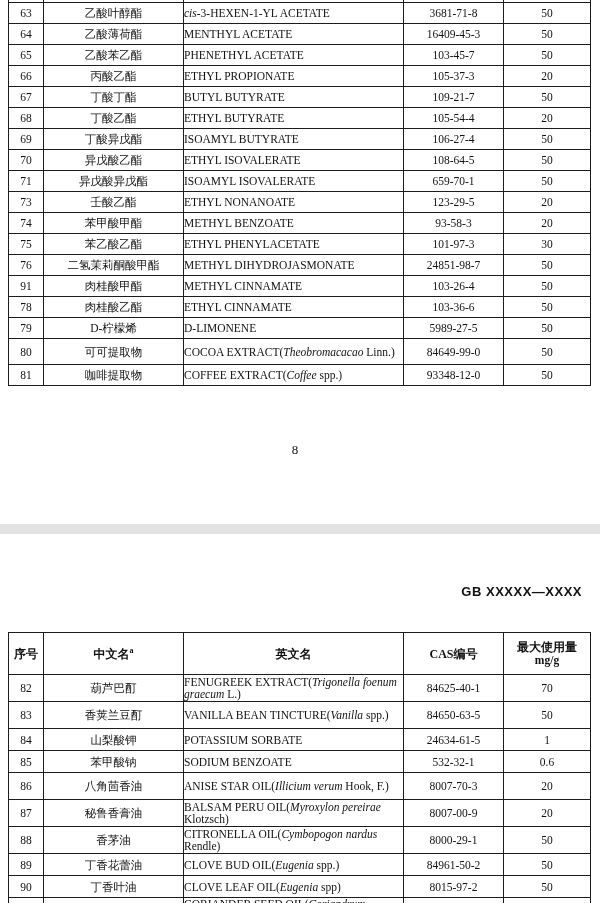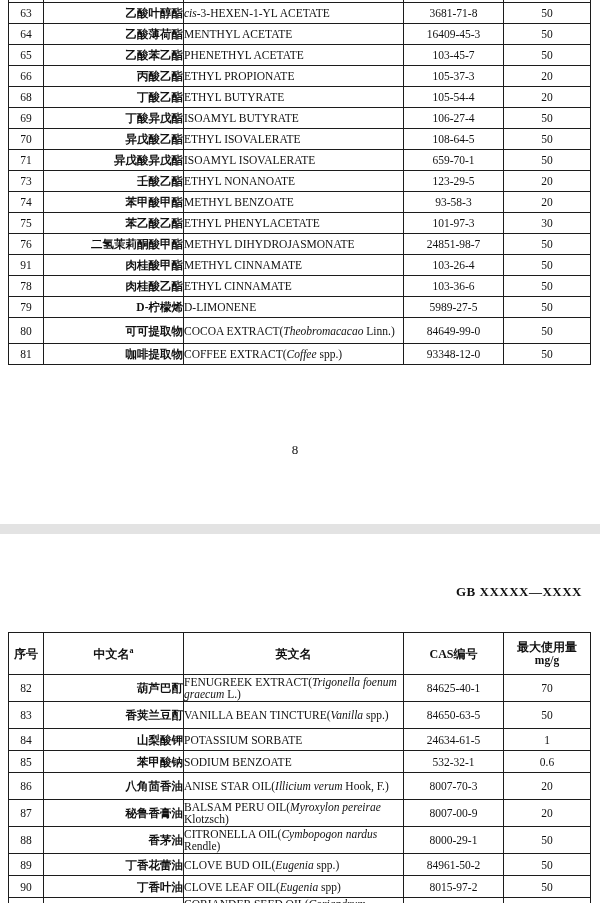--- a/index.html
+++ b/index.html
@@ -33,33 +33,33 @@
   col.c-max{width:87px;}
 
   tr.h1{height:21px;}
   tr.h2{height:26px;margin-top:20px;}
   tr.h1b{height:22px;}
   tr.h2b{height:27px;}
   tr.sliver{height:3px;}
   tr.head{height:42px;padding-left:16px;}
 
   td.no,td.cas,td.max{text-align:center;}
-  td.cn{text-align:right;padding:0 2px 0 8px;font-size:11.5px;font-weight:bold;}
+  td.cn{text-align:center;padding:0 2px 0 8px;font-size:11.5px;}
   td.en{text-align:left;padding:1px 4px 1px 5px;}
   th{font-weight:bold;text-align:center;font-size:12px;line-height:14px;}
   th .mg{font-weight:bold;font-size:11.5px;line-height:13px;}
   sup{font-size:8px;vertical-align:super;line-height:0;}
 
   #pageno{
     position:absolute;left:0;top:442px;width:590px;
     text-align:center;font-size:13px;
   }
   #gbcode{
     position:absolute;top:50px;right:18px; 
-    font-family:Liberation Serif, serif;
+    font-family:Liberation Sans, sans-serif;
     font-size:13px;font-weight:bold;letter-spacing:0.5px;
   }
 </style>
 </head>
 <body>
 
 <div class="page" id="page1">
   <table class="subst" id="table1">
     <colgroup>
       <col class="c-no">
@@ -96,20 +96,27 @@
           <td class="en">PHENETHYL ACETATE</td>
           <td class="cas">103-45-7</td>
           <td class="max">50</td>
         </tr>
         <tr class="h1">
           <td class="no">66</td>
           <td class="cn">丙酸乙酯</td>
           <td class="en">ETHYL PROPIONATE</td>
           <td class="cas">105-37-3</td>
           <td class="max">20</td>
+        </tr>
+        <tr class="h1">
+          <td class="no">67</td>
+          <td class="cn">丁酸丁酯</td>
+          <td class="en">BUTYL BUTYRATE</td>
+          <td class="cas">109-21-7</td>
+          <td class="max">50</td>
         </tr>
         <tr class="h1">
           <td class="no">68</td>
           <td class="cn">丁酸乙酯</td>
           <td class="en">ETHYL BUTYRATE</td>
           <td class="cas">105-54-4</td>
           <td class="max">20</td>
         </tr>
         <tr class="h1">
           <td class="no">69</td>

